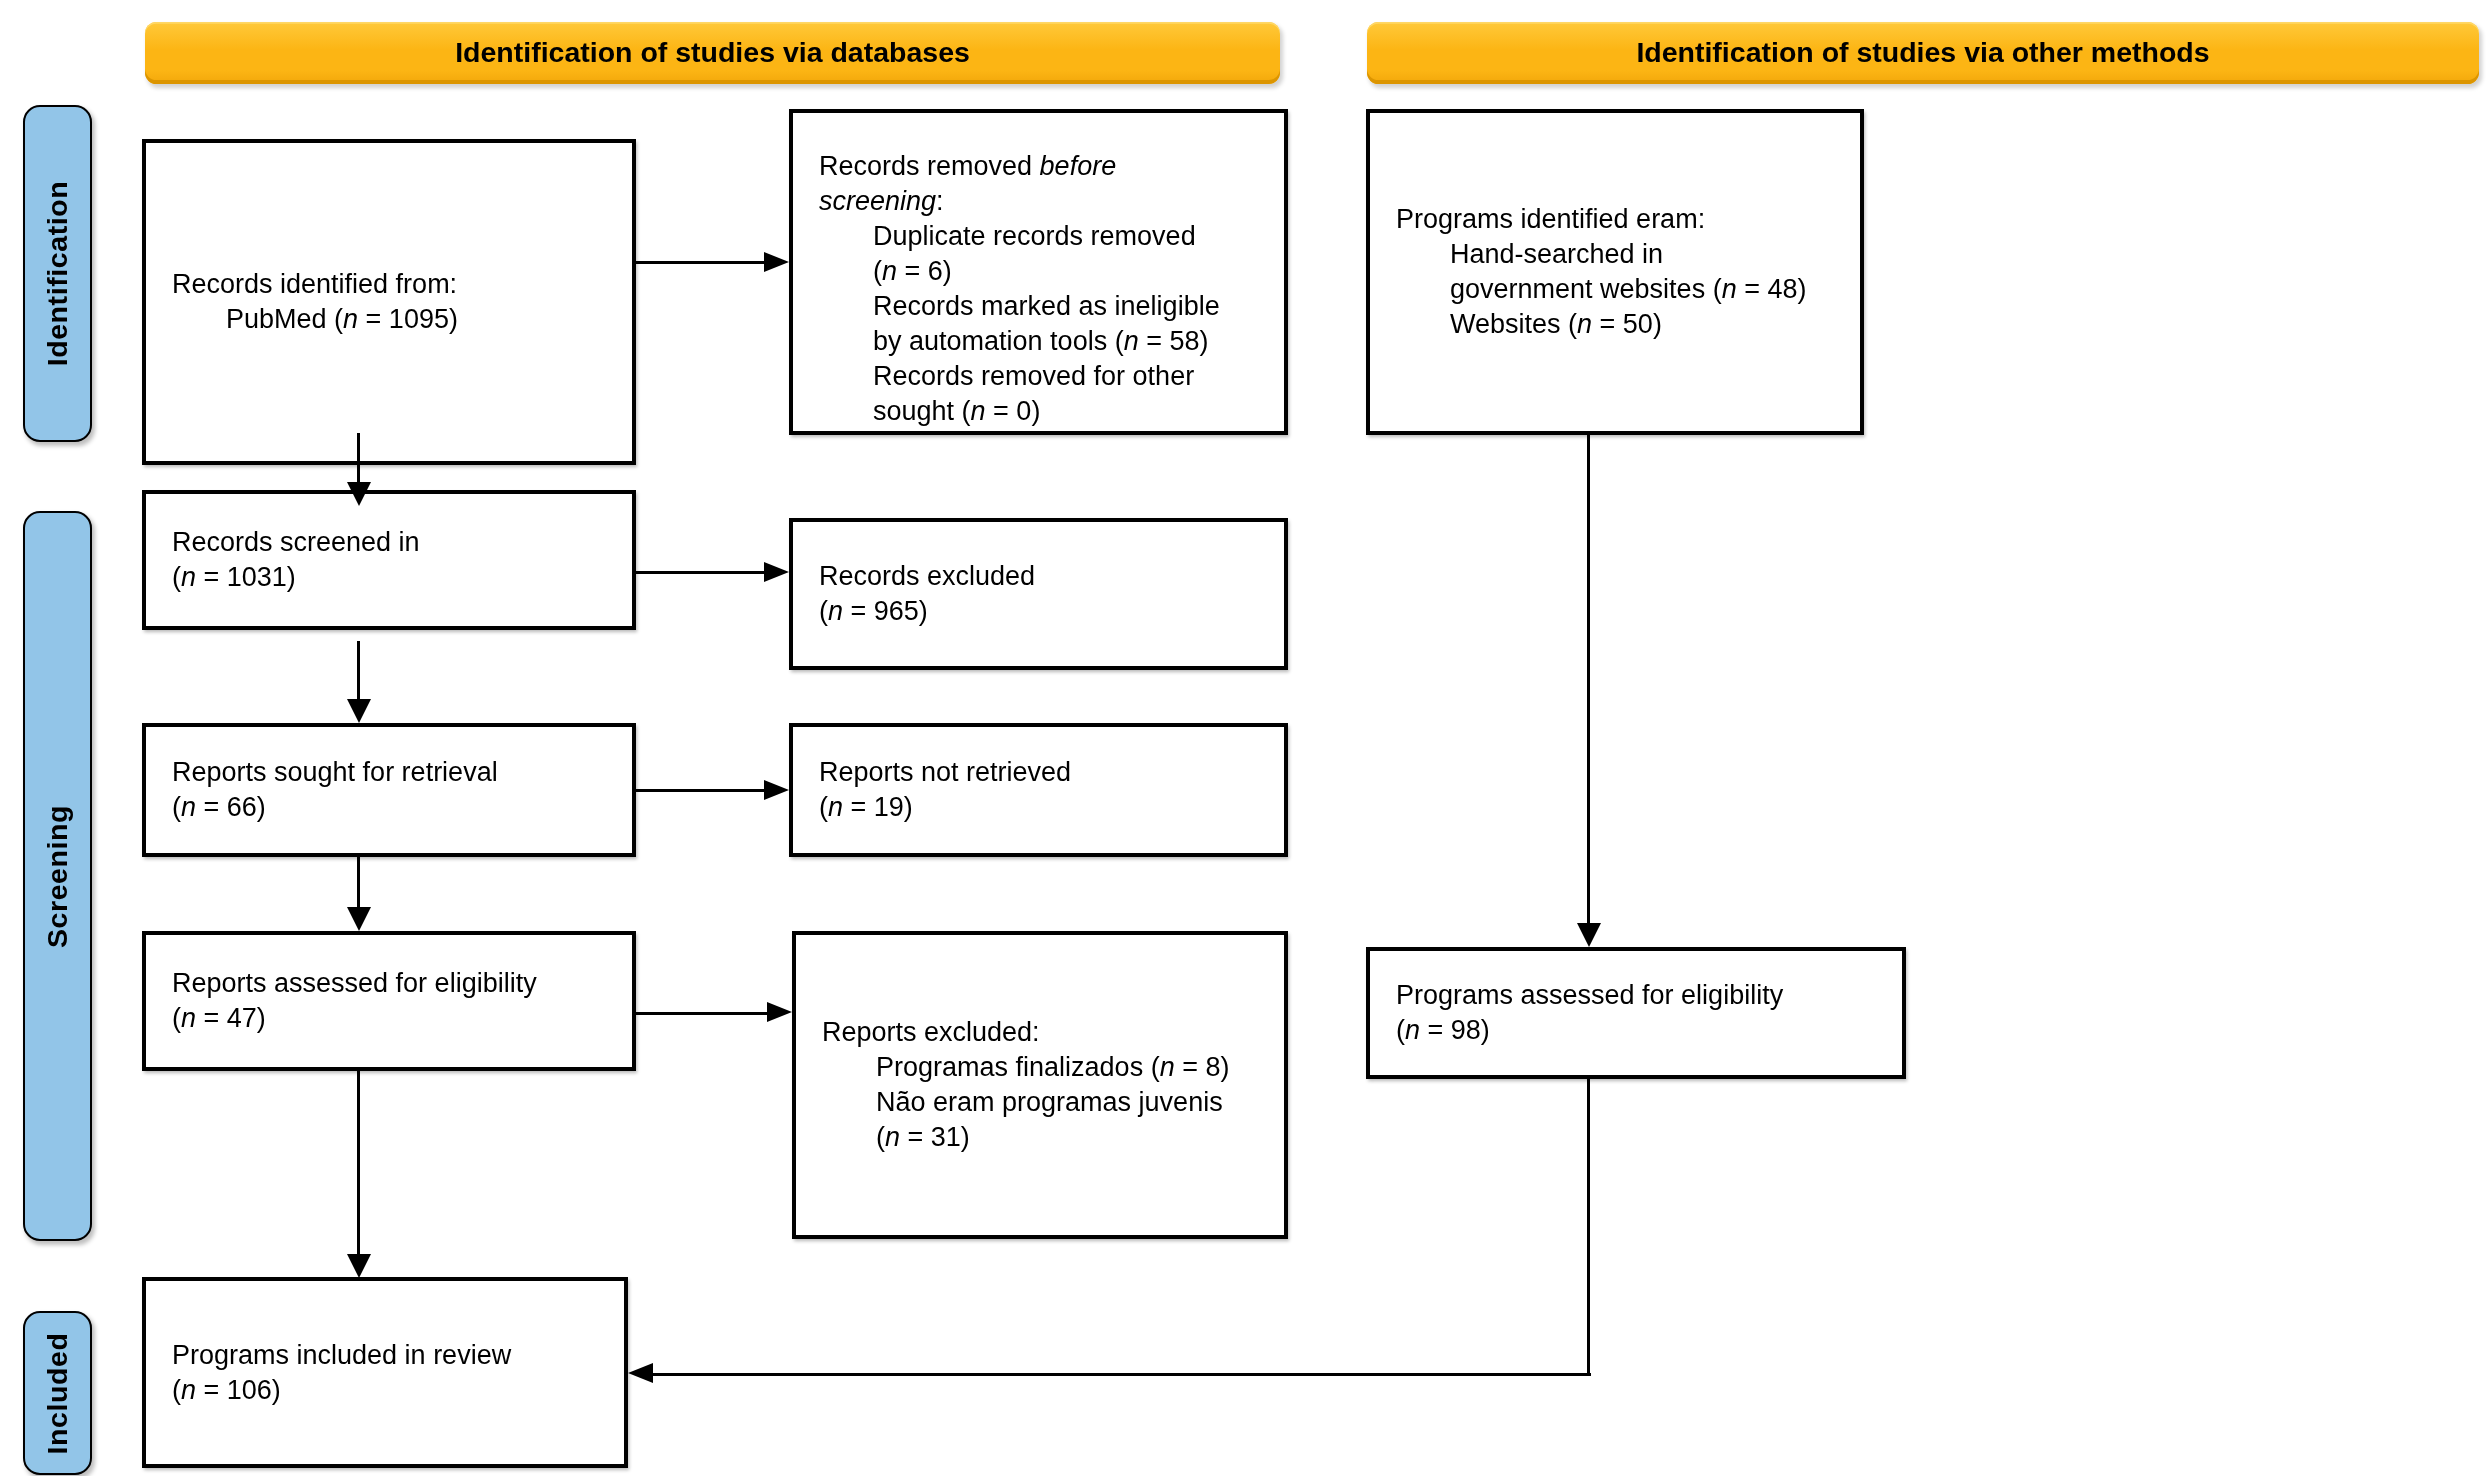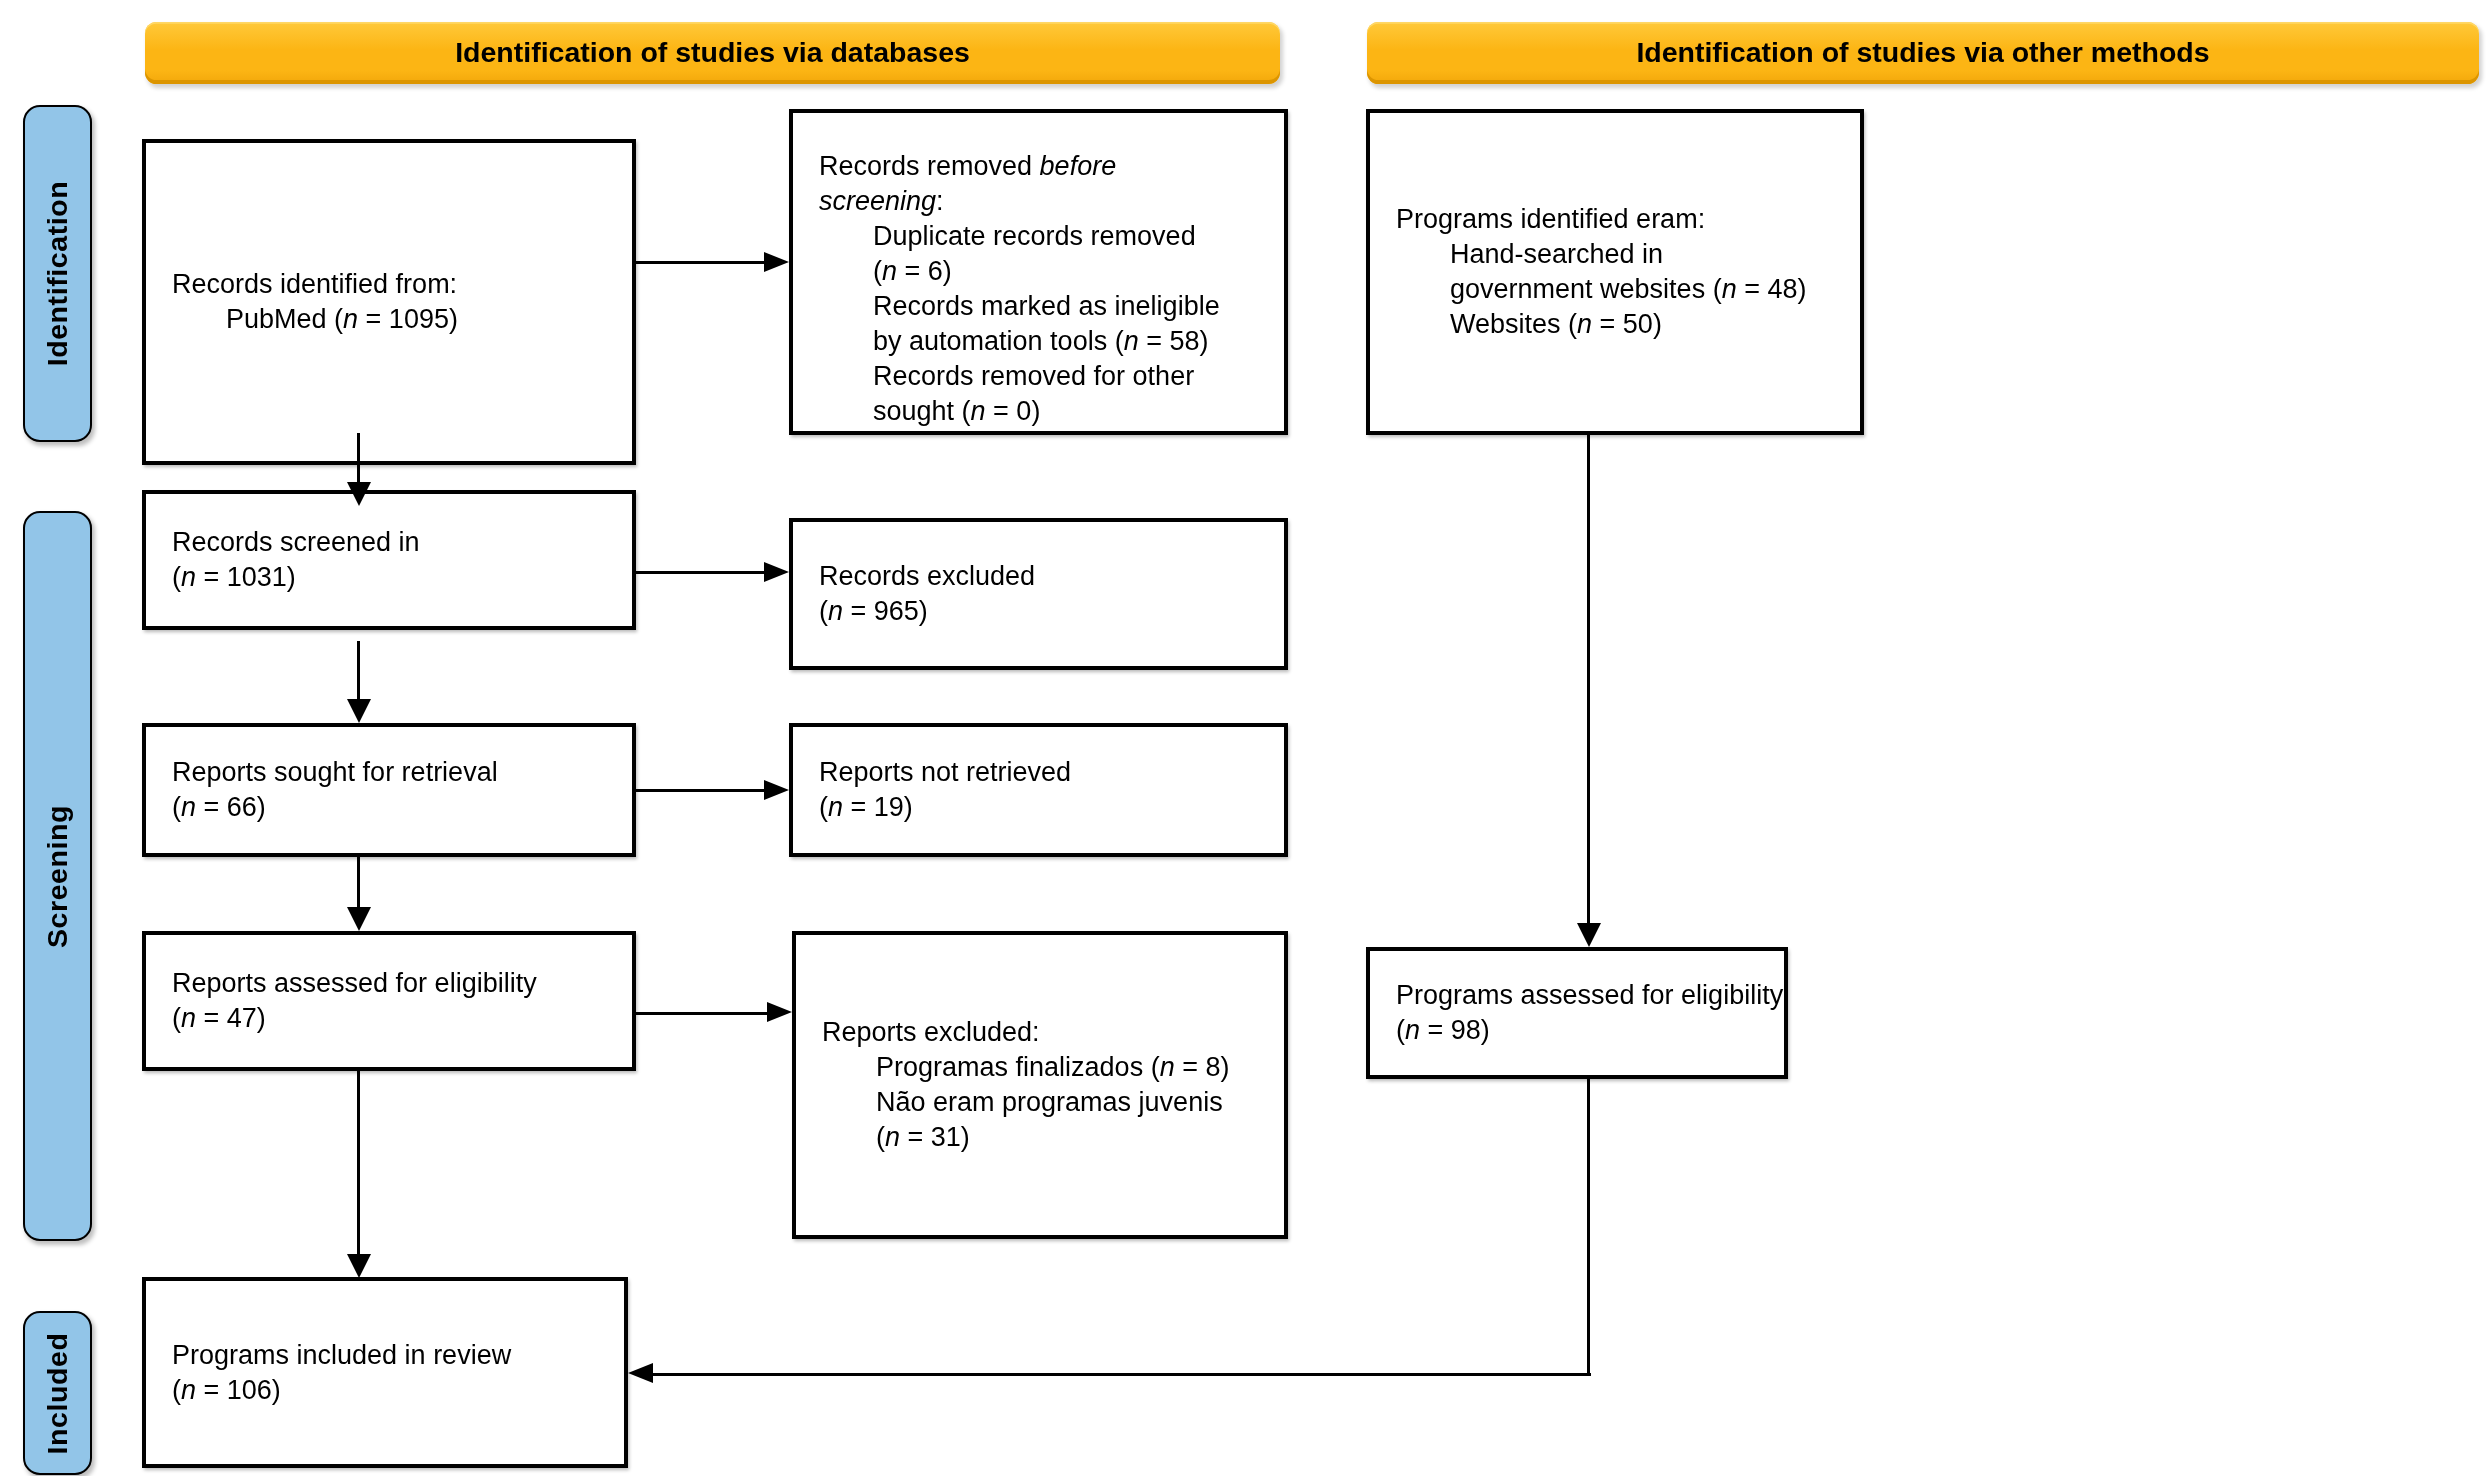--- a/index.html
+++ b/index.html
@@ -149,21 +149,21 @@
       </div>
   </div>
   <div class="box" style="left:792px;top:931px;width:496px;height:308px;">
     <div class="box-content">
         <div class="line"><span>Reports excluded:</span></div>
         <div class="line indent"><span>Programas finalizados (</span><i>n</i><span> = 8)</span></div>
         <div class="line indent"><span>Não eram programas juvenis</span></div>
         <div class="line indent"><span>(</span><i>n</i><span> = 31)</span></div>
       </div>
   </div>
-  <div class="box" style="left:1366px;top:947px;width:422px;height:132px;">
+  <div class="box" style="left:1366px;top:947px;width:540px;height:132px;">
     <div class="box-content">
         <div class="line"><span>Programs assessed for eligibility</span></div>
         <div class="line"><span>(</span><i>n</i><span> = 98)</span></div>
       </div>
   </div>
 
   <div class="box" style="left:142px;top:1277px;width:486px;height:191px;">
     <div class="box-content">
         <div class="line"><span>Programs included in review</span></div>
         <div class="line"><span>(</span><i>n</i><span> = 106)</span></div>

